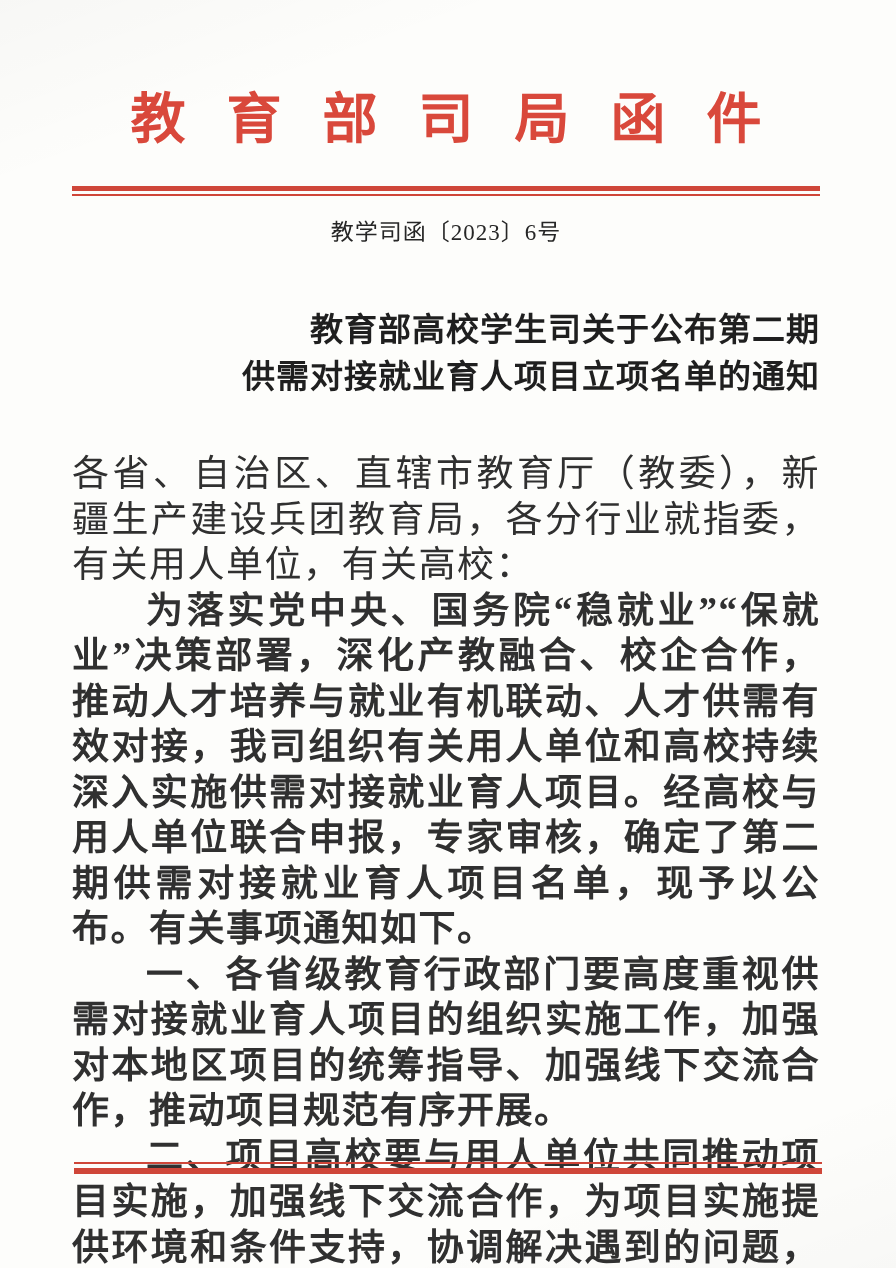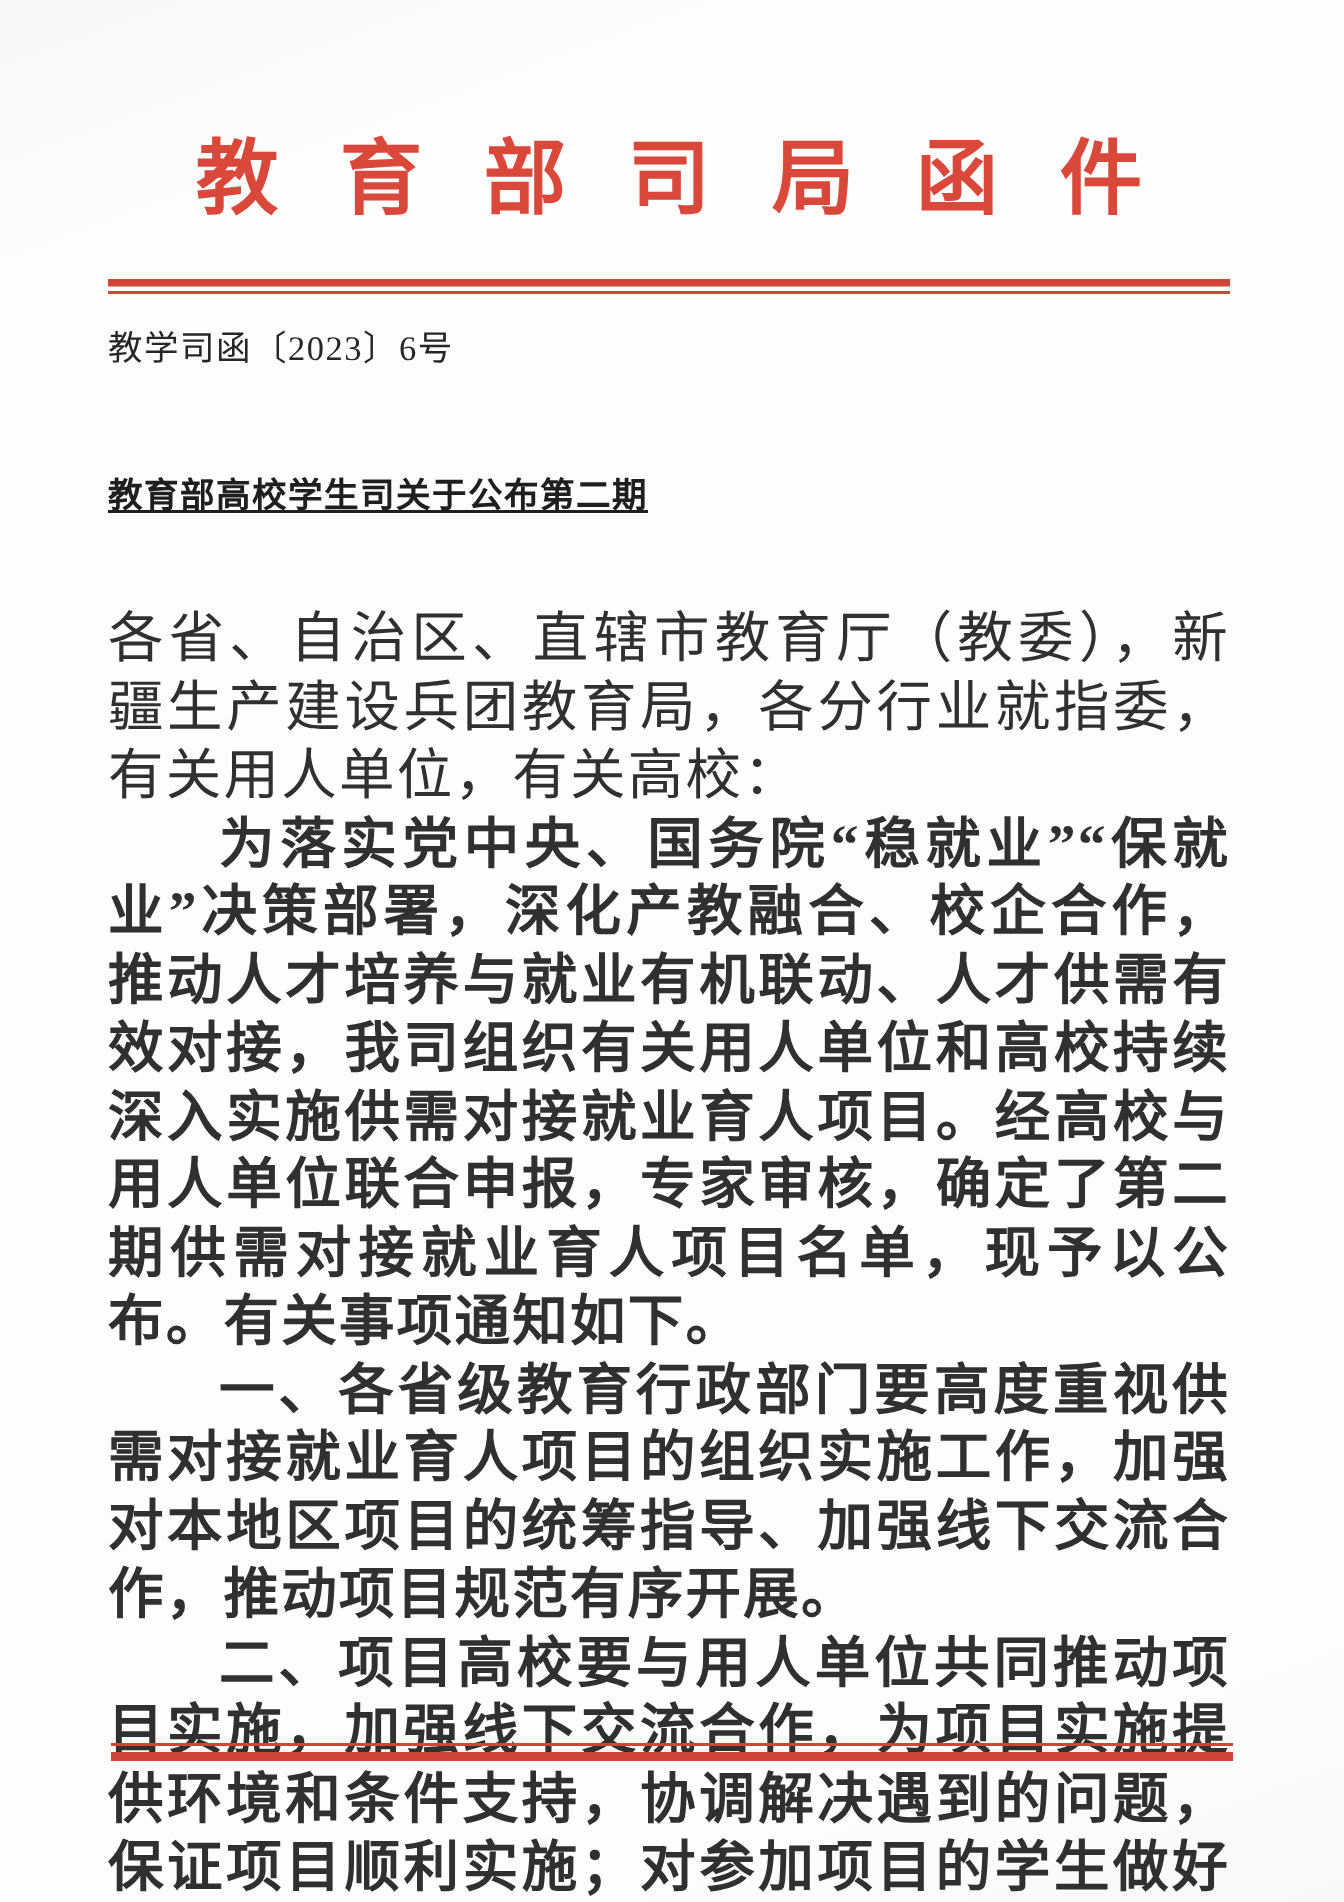--- a/index.html
+++ b/index.html
@@ -46,35 +46,34 @@
     position:absolute;
     left:74px; right:74px;
     bottom:94px;
   }
   .rule-bottom .thin{ height:2px; background:var(--line-red); }
   .rule-bottom .gap{ height:4px; }
   .rule-bottom .thick{ height:6px; background:var(--line-red); }
   
   .doc-number{
     margin-top:17px;
-    text-align:left;
+    text-align:center;
     font-size:23px;
     color:#262626;
     letter-spacing:1px;
   }
   
   .doc-title{
     margin-top:60px;
-    text-align:left;
-    font-size:23px;
+    text-align:right;
+    font-size:33px;
     line-height:47px;
     font-weight:bold;
     color:#1f1f1f;
     letter-spacing:1px;
-    text-decoration:underline;
   }
   
   .body-text{
     margin-top:50px;
     font-size:37px;
     line-height:45.5px;
     color:var(--ink);
     text-align:justify;
     letter-spacing:1.5px;
   }
@@ -91,20 +90,21 @@
     <div class="rule rule-top">
       <div class="thick"></div>
       <div class="gap"></div>
       <div class="thin"></div>
     </div>
 
     <div class="doc-number">教学司函〔2023〕6号</div>
 
     <div class="doc-title">
       <div>教育部高校学生司关于公布第二期</div>
+      <div>供需对接就业育人项目立项名单的通知</div>
     </div>
 
     <div class="body-text">
       <p>各省、自治区、直辖市教育厅（教委），新疆生产建设兵团教育局，各分行业就指委，有关用人单位，有关高校：</p>
       <p class="indent">为落实党中央、国务院“稳就业”“保就业”决策部署，深化产教融合、校企合作，推动人才培养与就业有机联动、人才供需有效对接，我司组织有关用人单位和高校持续深入实施供需对接就业育人项目。经高校与用人单位联合申报，专家审核，确定了第二期供需对接就业育人项目名单，现予以公布。有关事项通知如下。</p>
       <p class="indent">一、各省级教育行政部门要高度重视供需对接就业育人项目的组织实施工作，加强对本地区项目的统筹指导、加强线下交流合作，推动项目规范有序开展。</p>
       <p class="indent">二、项目高校要与用人单位共同推动项目实施，加强线下交流合作，为项目实施提供环境和条件支持，协调解决遇到的问题，保证项目顺利实施；对参加项目的学生做好安全教育，强化学生安全管理，健全制度机制。项目负责人与用</p>
     </div>
 
   </div>

